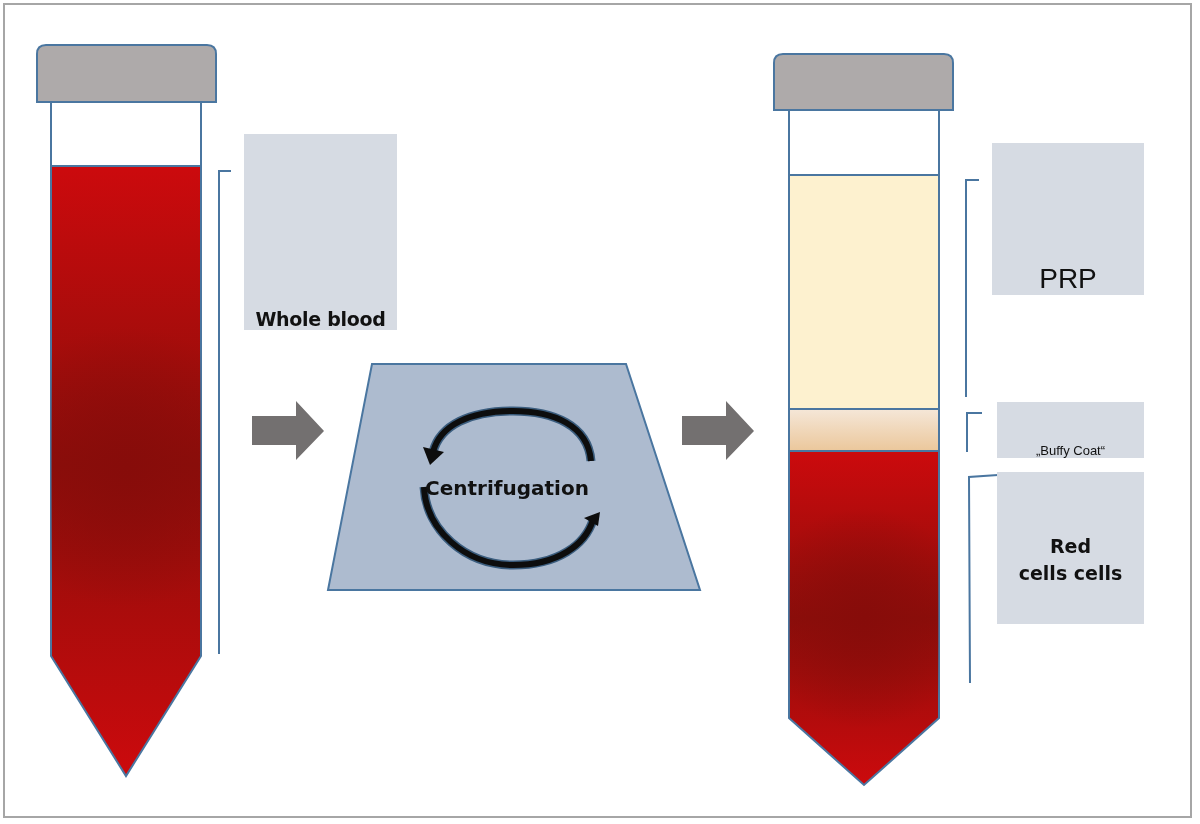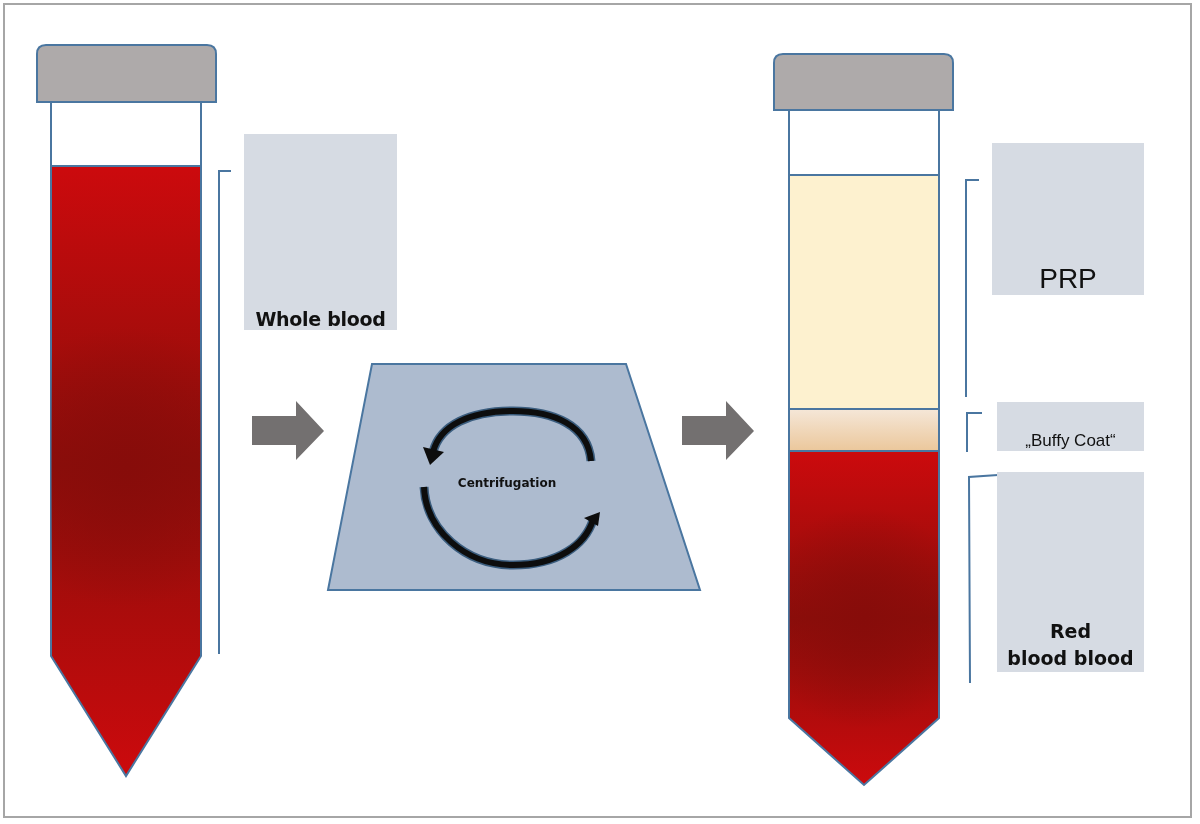--- a/index.html
+++ b/index.html
@@ -2,23 +2,23 @@
 <html><head>
 <meta charset="utf-8">
 <style>
   html, body { margin: 0; padding: 0; background: #ffffff; }
   body { width: 1200px; height: 824px; position: relative; overflow: hidden; font-family: "DejaVu Sans", sans-serif; }
   #frame { position: absolute; left: 3px; top: 3px; width: 1189px; height: 815px; border: 2px solid #a6a6a6; box-sizing: border-box; background: #fff; }
   svg#diagram { position: absolute; left: 0; top: 0; }
   .label-box { position: absolute; background: #d6dbe3; display: flex; align-items: flex-end; justify-content: center; text-align: center; color: #111; }
   #box-whole { left: 244px; top: 134px; width: 153px; height: 196px; font-weight: bold; font-size: 19px; letter-spacing: -0.3px; }
   #box-prp { left: 992px; top: 143px; width: 152px; height: 152px; font-size: 28px; font-family: "Liberation Sans", sans-serif; }
-  #box-buffy { left: 997px; top: 402px; width: 147px; height: 49px; font-size: 17px; font-family: "Liberation Sans", sans-serif; }
-  #box-rbc { left: 997px; top: 472px; width: 147px; height: 200px; font-weight: bold; font-size: 19px; align-items: flex-end; padding-top: 23px; box-sizing: border-box; line-height: 27px; }
-  #centri-label { position: absolute; left: 414px; top: 476px; width: 186px; text-align: center; font-weight: bold; font-size: 12px; color: #111; }
+  #box-buffy { left: 997px; top: 402px; width: 147px; height: 56px; font-size: 13px; font-family: "Liberation Sans", sans-serif; }
+  #box-rbc { left: 997px; top: 472px; width: 147px; height: 152px; font-weight: bold; font-size: 19px; align-items: center; padding-top: 23px; box-sizing: border-box; line-height: 27px; }
+  #centri-label { position: absolute; left: 414px; top: 476px; width: 186px; text-align: center; font-weight: bold; font-size: 20px; color: #111; }
 </style>
 </head>
 <body>
 
 <div id="frame"></div>
 
 <svg id="diagram" width="1200" height="824" viewBox="0 0 1200 824">
   <defs>
     <radialGradient id="bloodGradL" cx="0.5" cy="0.49" r="0.6" gradientUnits="objectBoundingBox" gradientTransform="translate(0.5 0.49) scale(1 0.35) translate(-0.5 -0.49)">
       <stop offset="0" stop-color="#880d0a"></stop>
@@ -98,15 +98,15 @@
   <span>PRP</span>
 </div>
 
 <div id="box-buffy" class="label-box">
   <span>„Buffy Coat“</span>
 </div>
 
 <div id="box-rbc" class="label-box">
   <div>
     <div>Red</div>
-    <div>blood blood</div>
+    <div>cells cells</div>
   </div>
 </div>
 
 </body></html>

